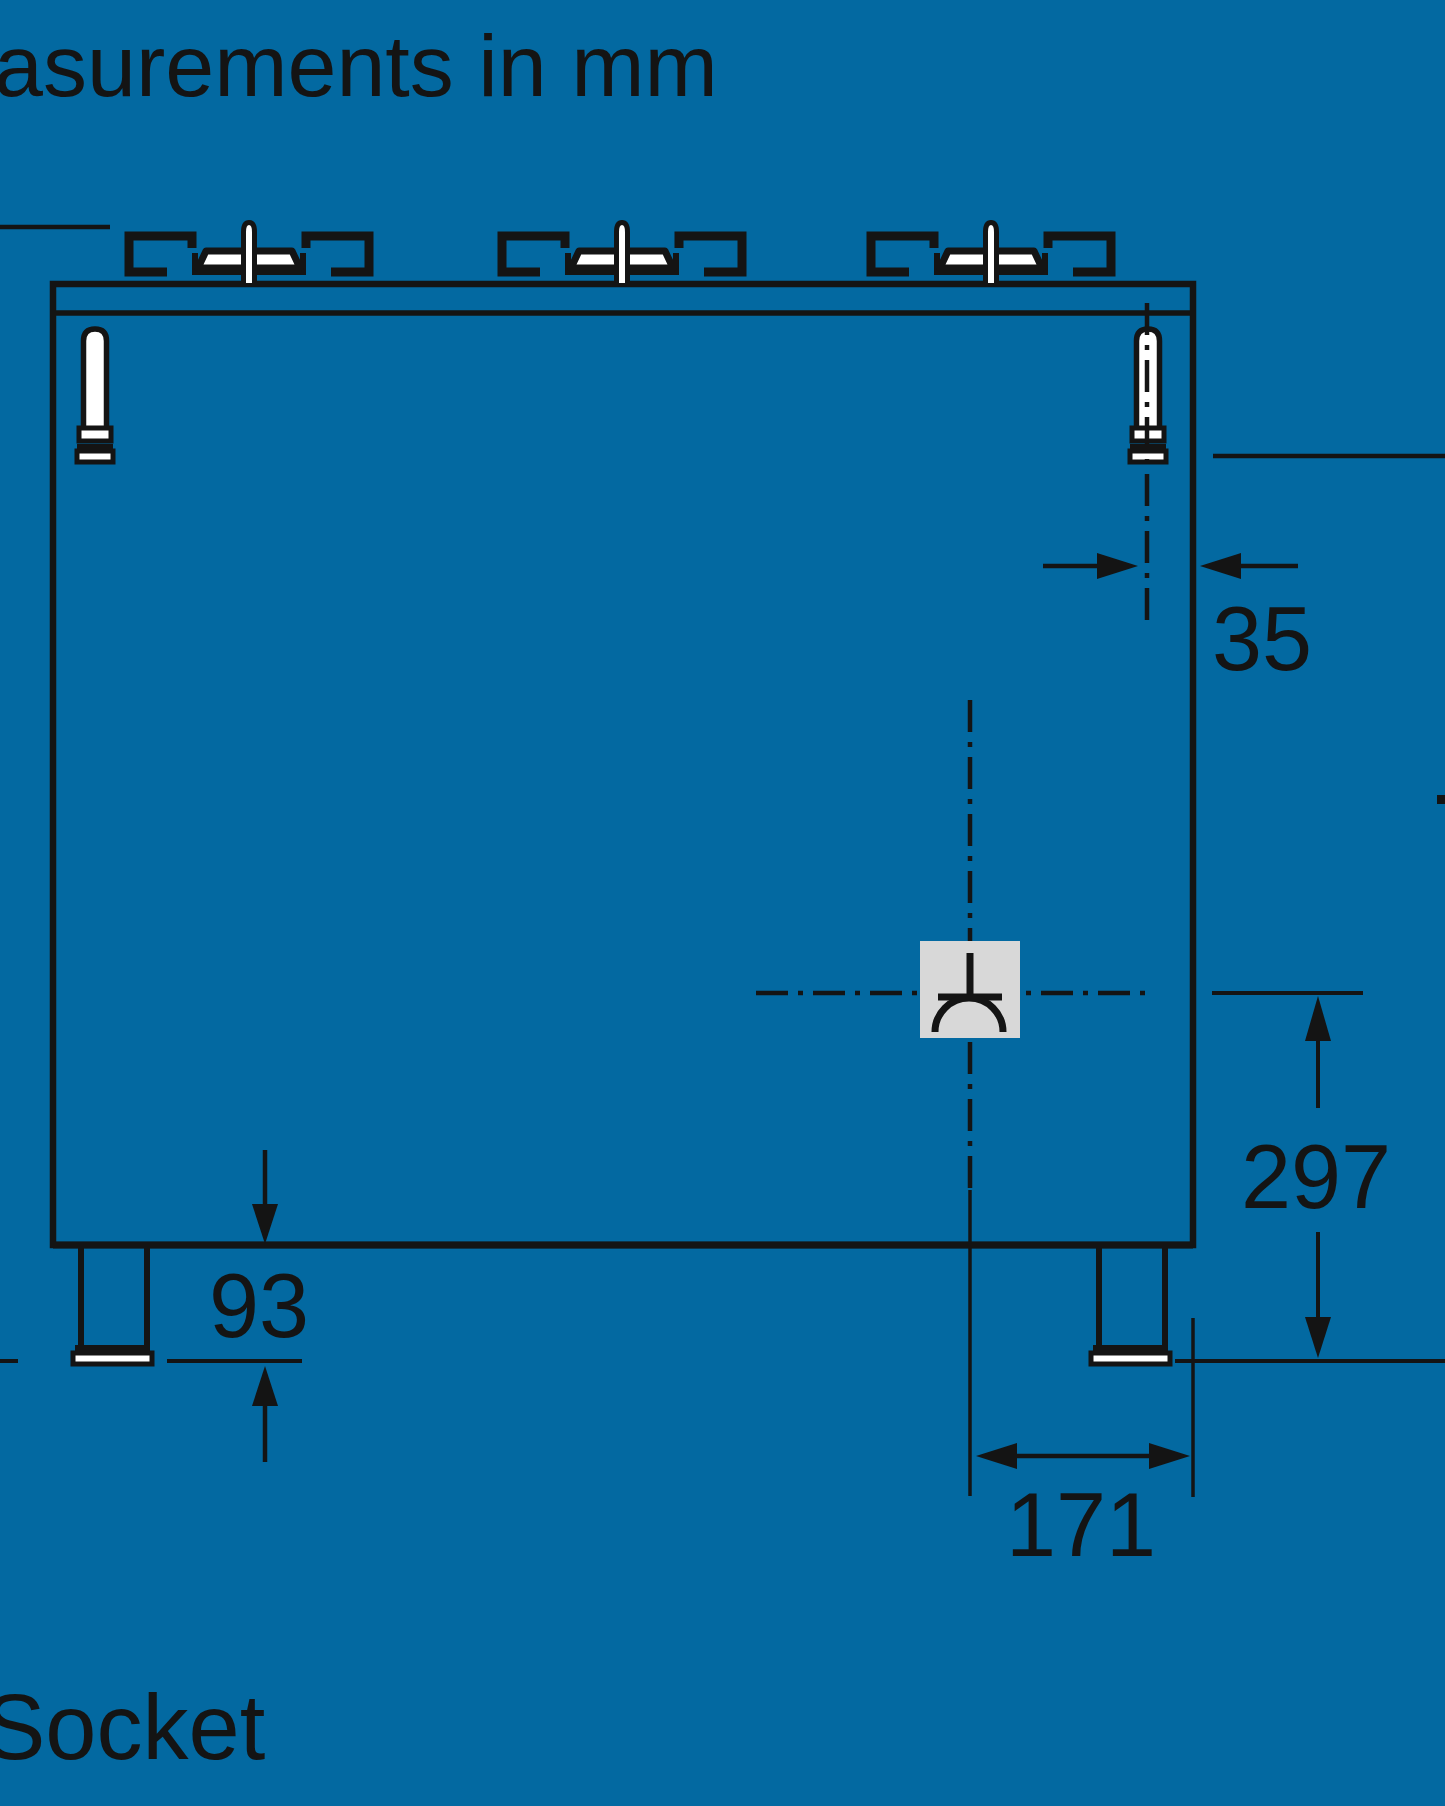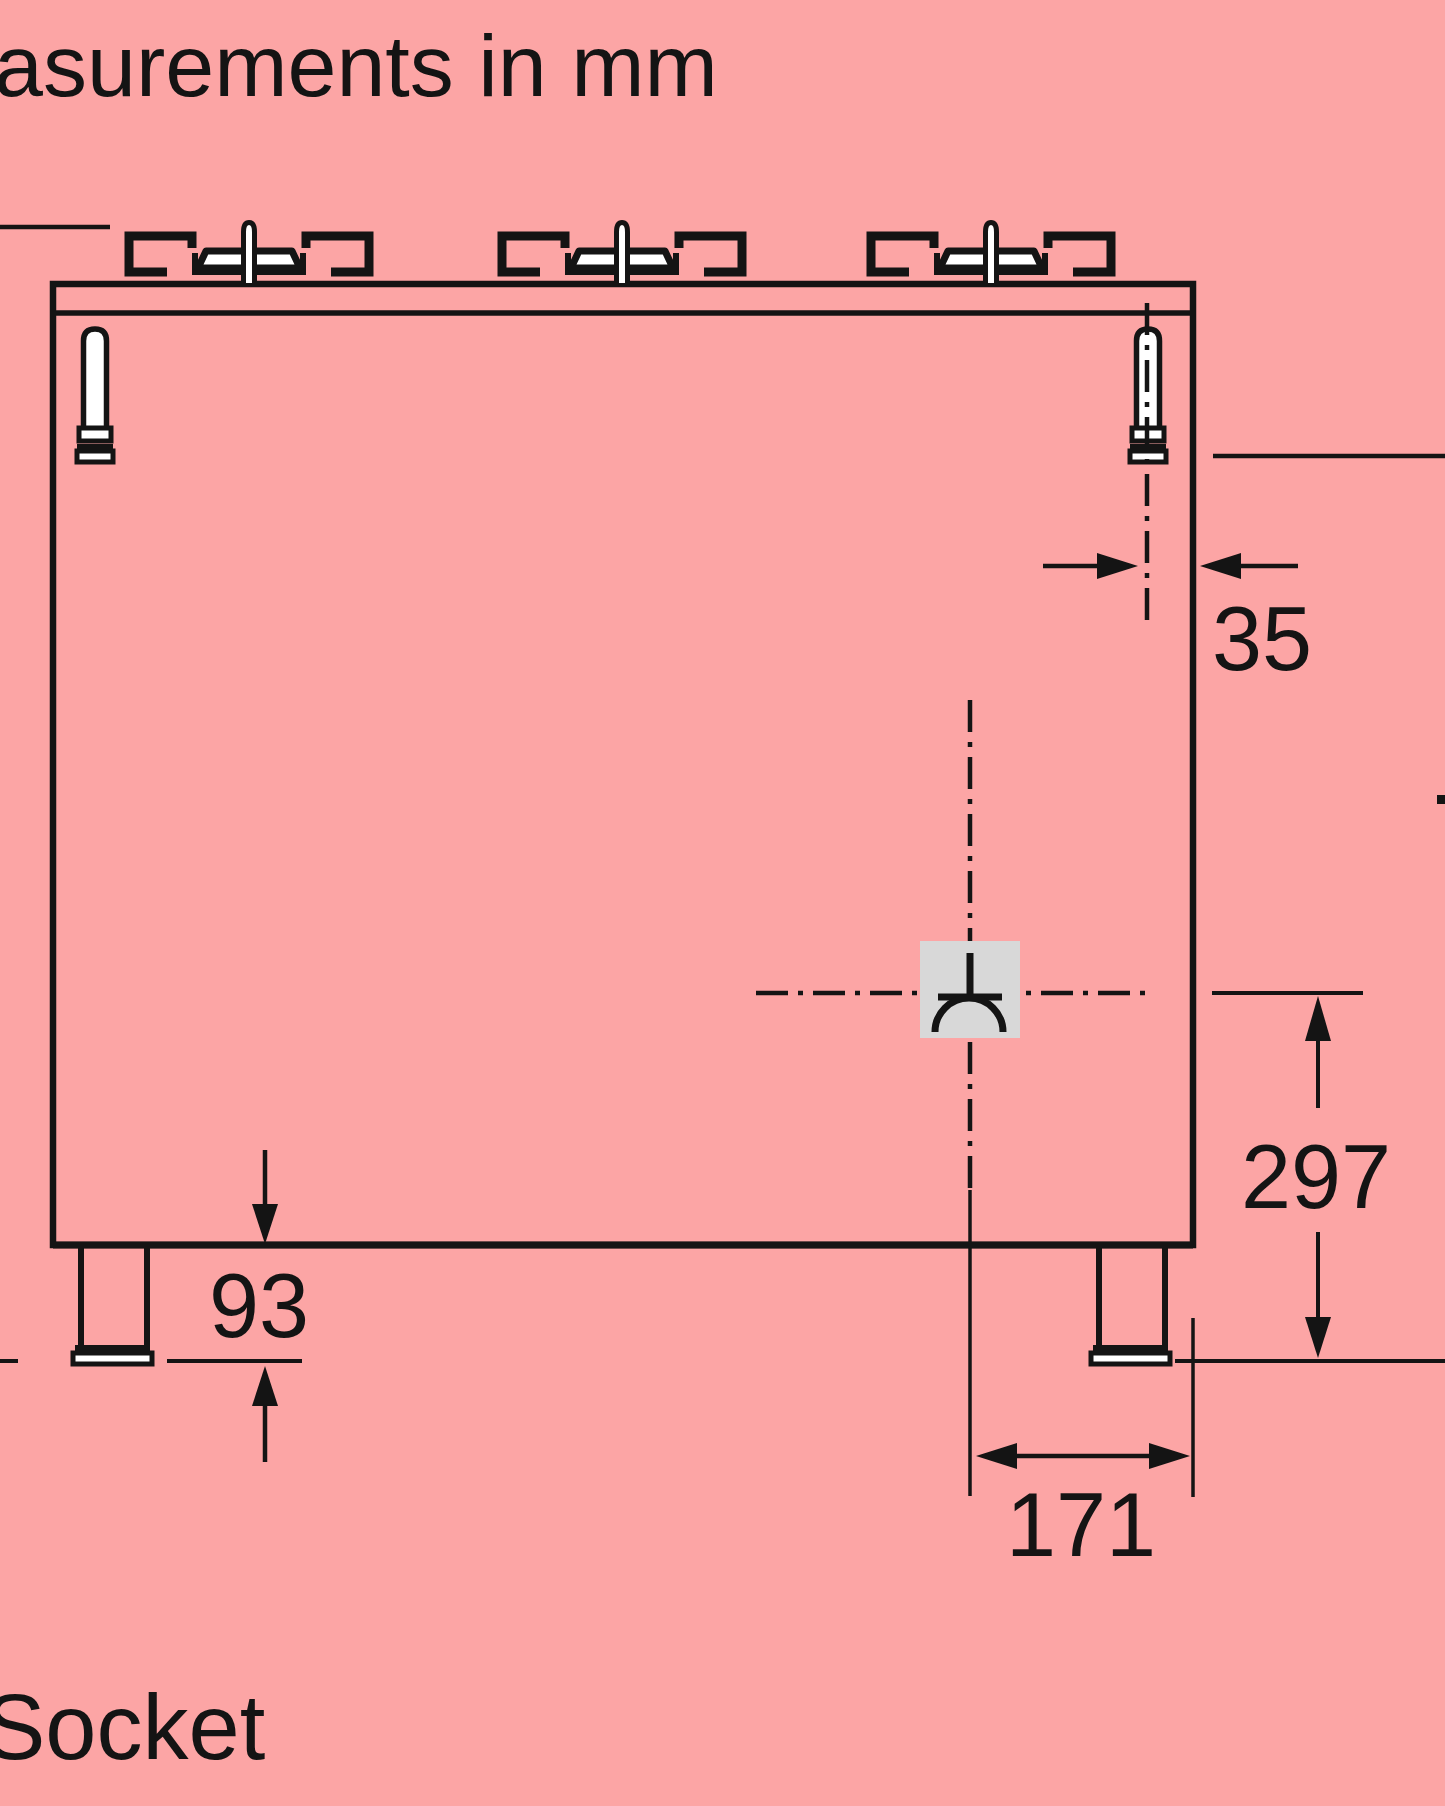--- a/index.html
+++ b/index.html
@@ -1,16 +1,16 @@
 <!DOCTYPE html>
 <html><head>
 <meta charset="utf-8">
 <style>
   html,body{margin:0;padding:0;background:#ffffff;}
-  .page{position:relative;width:1445px;height:1806px;background:#fca5a5;overflow:hidden;
+  .page{position:relative;width:1445px;height:1806px;background:#0369a1;overflow:hidden;
         font-family:"Liberation Sans", sans-serif;}
   svg{display:block}
   .lbl{font-family:"Liberation Sans", sans-serif;fill:#141414;}
   .dimtxt{font-size:90px;}
   .titletxt{font-size:88px;}
   .foottxt{font-size:92px;}
   .stroke{stroke:#141414;fill:none;}
   .fillblk{fill:#141414;stroke:none;}
   .white{fill:#ffffff;}
   .dashdot{stroke:#141414;fill:none;stroke-dasharray:32 10 5 10;}

